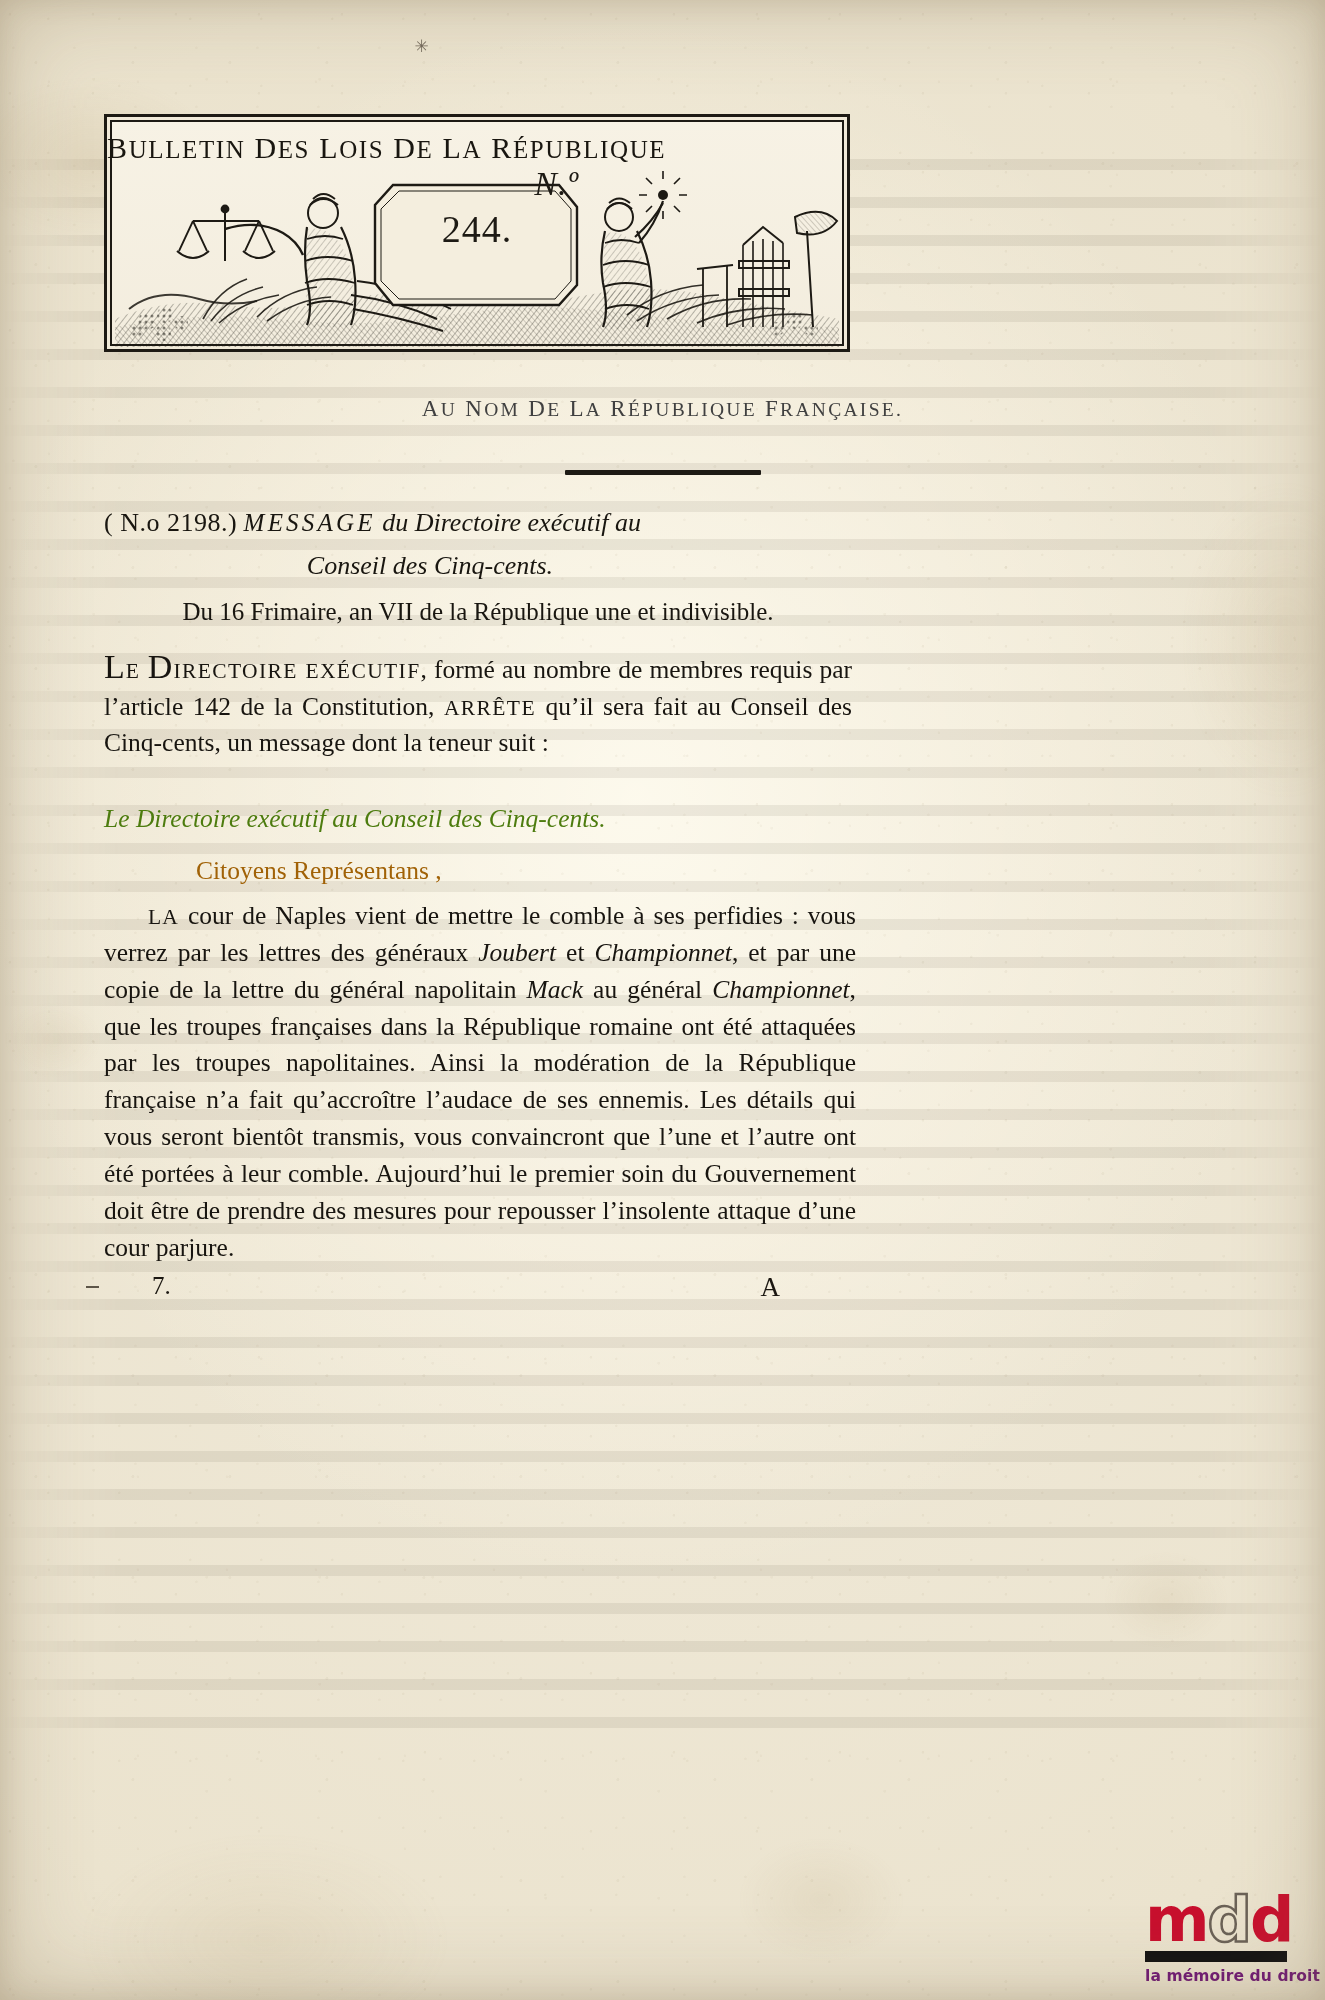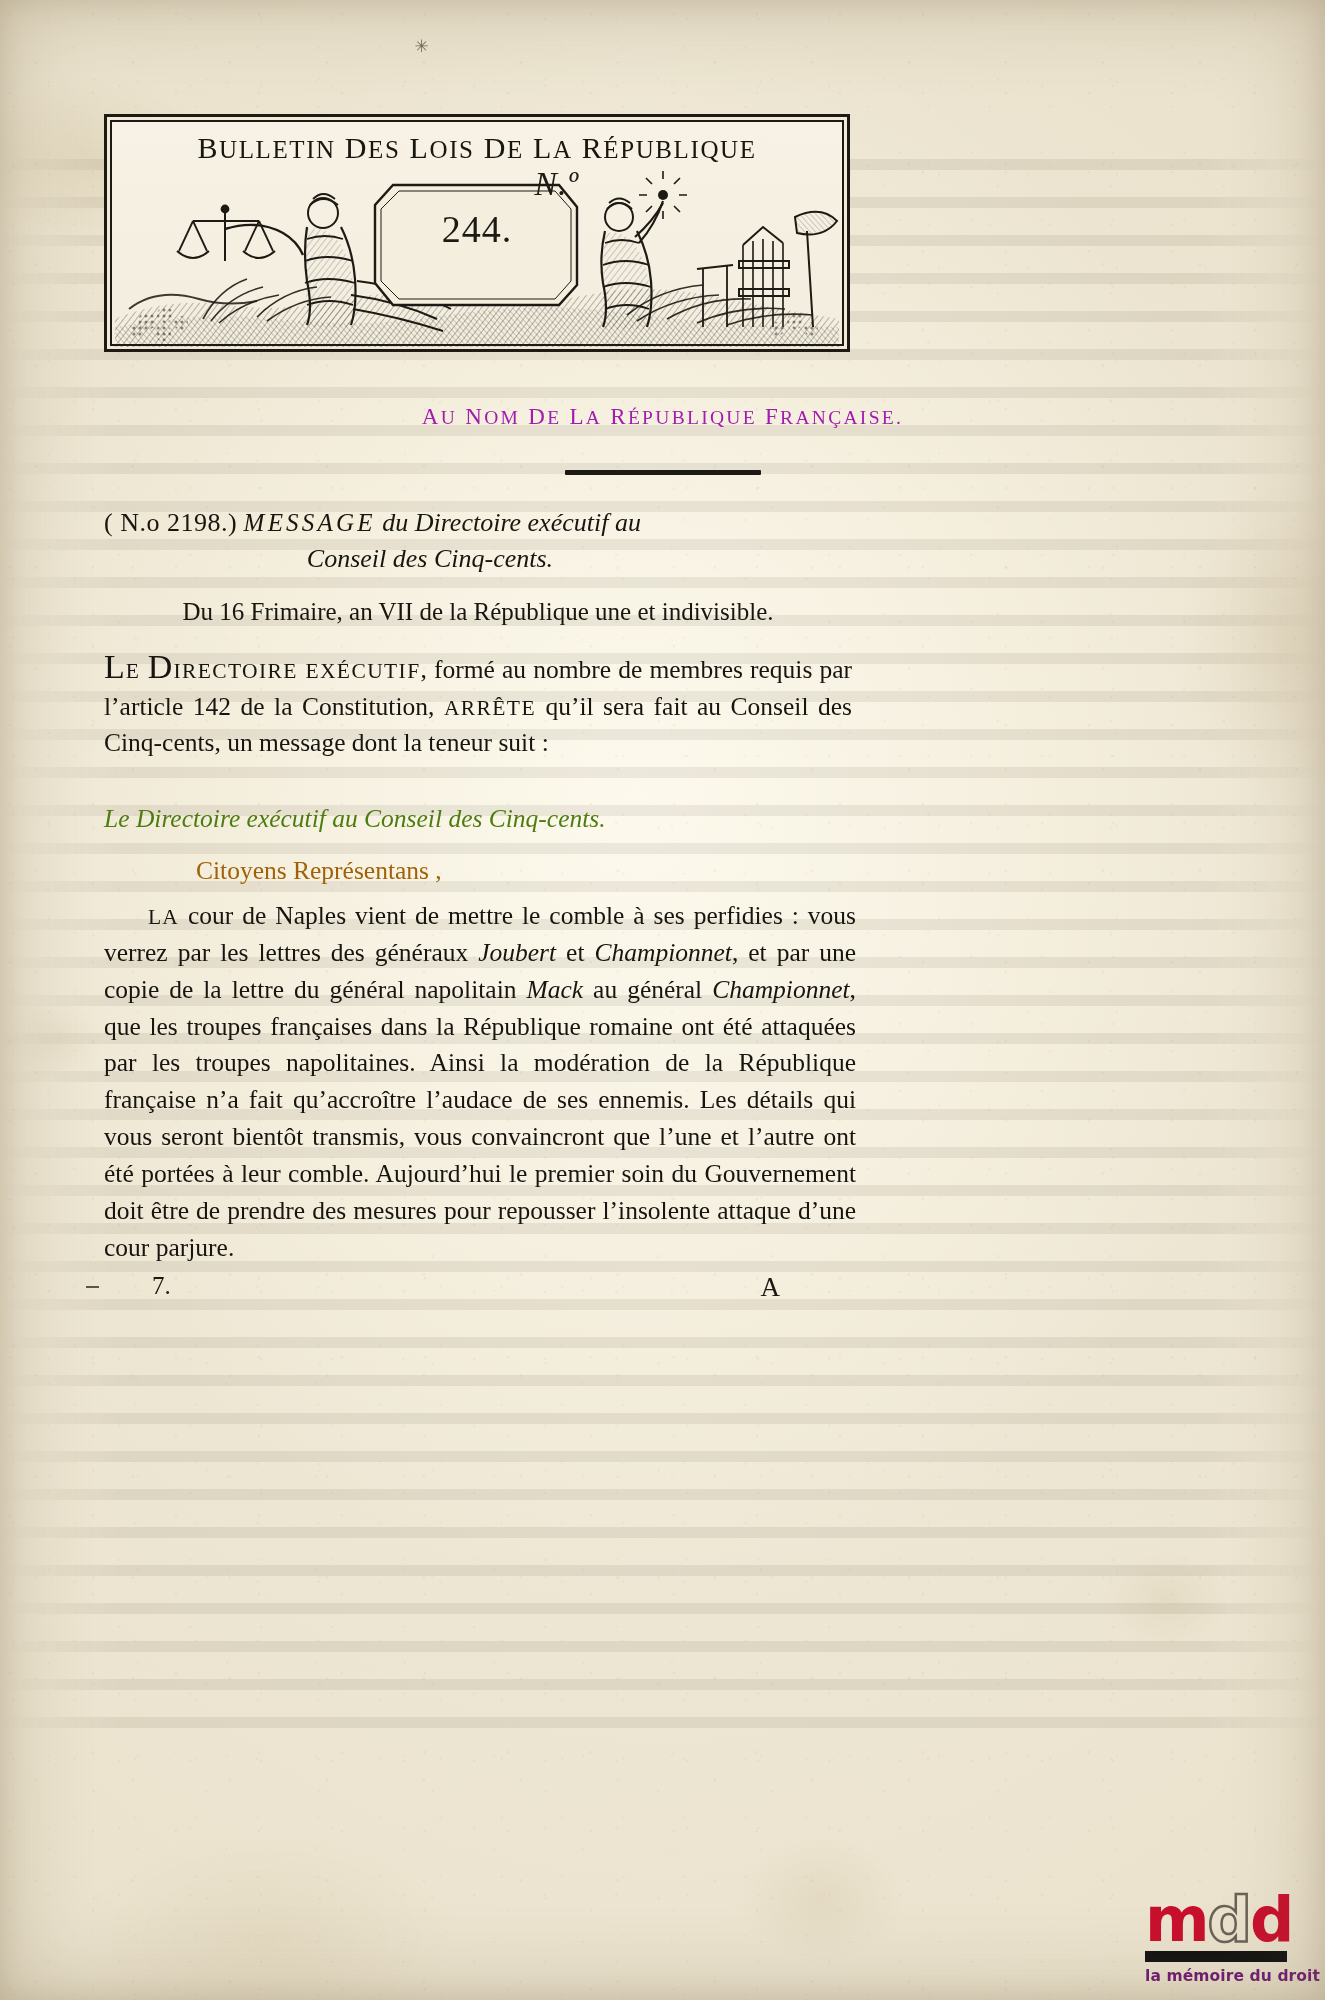--- a/index.html
+++ b/index.html
@@ -105,21 +105,21 @@
     box-shadow: inset 0 0 0 3px #f1ead9, inset 0 0 0 5px #1d1a14;
     background:
       linear-gradient(to bottom, rgba(247,242,229,1) 0%, rgba(243,237,222,1) 100%);
     overflow: hidden;
   }
   .masthead-title {
     position: absolute;
     top: 14px;
     left: 0;
     width: 100%;
-    text-align: center;
+    text-align: left;
     font-size: 30px;
     letter-spacing: 1.6px;
     font-weight: 400;
     color: #191610;
     font-family: "Liberation Serif", "DejaVu Serif", serif;
     white-space: nowrap;
   }
   .masthead-title .cap { font-size: 30px; }
   .masthead-title .sc  { font-size: 25px; }
   .engraving {
@@ -131,23 +131,22 @@
   .engraving svg { display: block; width: 100%; height: 100%; }
 
   
   .au-nom {
     position: absolute;
     left: 0; right: 0;
     top: 396px;
     text-align: center;
     font-size: 23px;
     letter-spacing: 2.3px;
-    color: #a21caf;
+    color: #404040;
     white-space: nowrap;
-    margin-top: 8px;
   }
   .au-nom .sc { font-size: 19.5px; }
 
   .rule {
     position: absolute;
     left: 50%;
     top: 470px;
     transform: translateX(-50%);
     width: 196px;
     height: 5px;
@@ -175,21 +174,21 @@
     font-size: 25px;
     text-align: right;
   }
   .msg-head .ital {
     font-style: italic;
   }
   .msg-head .line2 {
     display: block;
     text-align: center;
     font-style: italic;
-    margin-top: 2px;
+    margin-top: 9px;
     padding-right: 96px;
     font-size: 26px;
   }
 
   
   .dateline {
     position: absolute;
     left: 104px;
     top: 598px;
     width: 748px;

